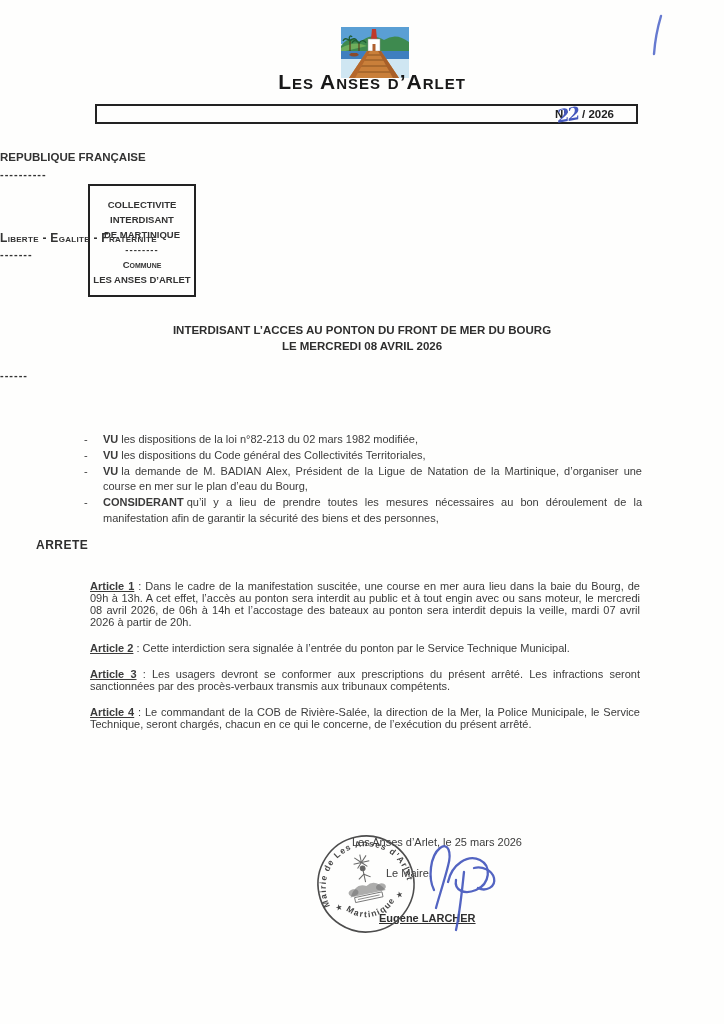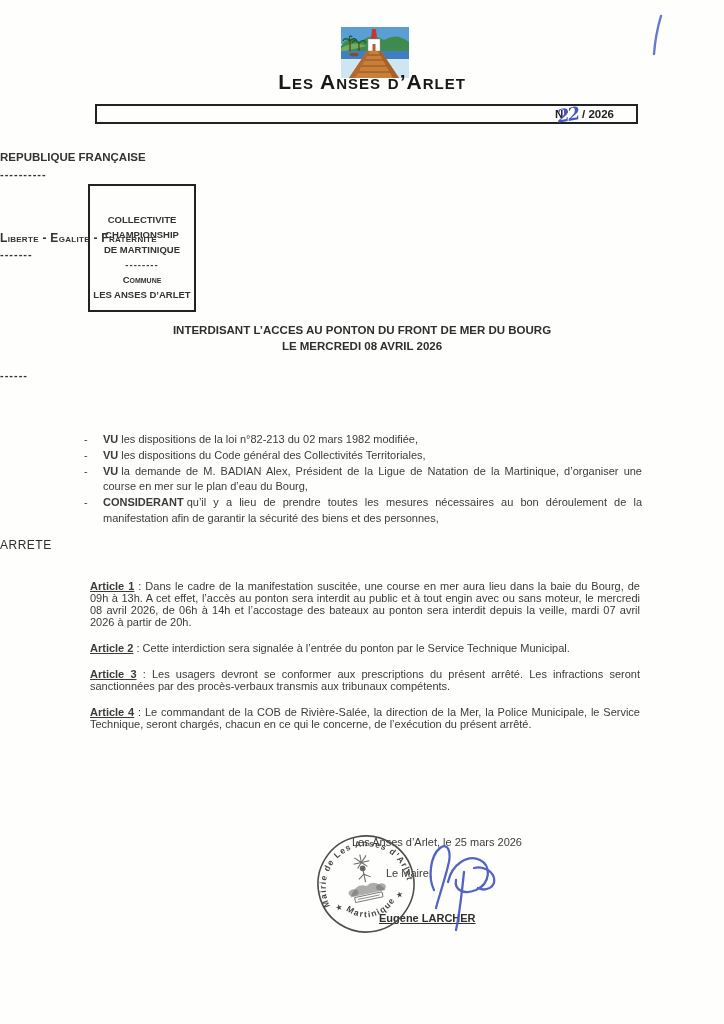--- a/index.html
+++ b/index.html
@@ -38,32 +38,32 @@
   .sep2{top:248px;font-weight:bold;letter-spacing:1px;font-size:11px;color:#333;}
   .arrete-maire{top:293px;font-weight:bold;font-size:12.5px;color:#2e2e2e;letter-spacing:.3px;}
   .subject{position:absolute;left:60px;right:60px;top:322px;text-align:center;
     font-weight:bold;font-size:11.5px;color:#2e2e2e;line-height:16px;}
   .sep3{top:369px;font-weight:bold;letter-spacing:1px;font-size:11px;color:#333;}
   .intro{top:388px;font-size:11px;color:#3b3b3b;}
   
   .side-box{
     position:absolute;left:88px;top:184px;width:108px;
     border:2px solid #222;box-sizing:border-box;
-    padding:26px 2px 8px 2px;text-align:center;
+    padding:11px 2px 8px 2px;text-align:center;
     font-weight:bold;font-size:9.5px;color:#333;line-height:15px;
   }
   .side-box .commune{font-variant:small-caps;font-weight:bold;}
   .side-box .sep{letter-spacing:1px;}
   
   .recitals{position:absolute;left:82px;right:82px;top:432px;font-size:11px;line-height:15.8px;}
   .recital{position:relative;padding-left:21px;text-align:justify;}
   .recital .bullet{position:absolute;left:2px;top:0;}
   .recital b{margin-right:3px;}
   
-  .decree-heading{top:538px;font-weight:normal;font-size:12px;color:#2e2e2e;letter-spacing:.5px;}
+  .decree-heading{top:538px;font-weight:bold;font-size:12px;color:#2e2e2e;letter-spacing:.5px;padding-left:36px;}
   .articles{position:absolute;left:90px;right:84px;top:580px;font-size:11px;line-height:12px;}
   .articles p{margin:0 0 14px 0;text-align:justify;}
   .article-label{font-weight:bold;text-decoration:underline;}
   
   .date-line{position:absolute;left:352px;top:836px;font-size:11px;}
   .role-line{position:absolute;left:386px;top:867px;font-size:11px;}
   .name-line{position:absolute;left:379px;top:912px;font-size:11px;font-weight:bold;
     text-decoration:underline;color:#2f2f2f;}
   .stamp{position:absolute;left:314px;top:832px;width:104px;height:104px;}
   .signature{position:absolute;left:412px;top:838px;width:96px;height:96px;}
@@ -107,21 +107,21 @@
     <span class="num-label">N°</span>
     <span class="hand-num">22</span>
     <span>/ 2026</span>
   </div>
 
   <div class="c-line republique">REPUBLIQUE FRANÇAISE</div>
   <div class="c-line sep1">----------</div>
 
   <div class="side-box">
     <div>COLLECTIVITE</div>
-    <div>CHAMPIONSHIP</div>
+    <div>INTERDISANT</div>
     <div>DE MARTINIQUE</div>
     <div class="sep">--------</div>
     <div class="commune">Commune</div>
     <div>LES ANSES D’ARLET</div>
   </div>
 
   <div class="c-line motto">Liberte - Egalite - Fraternite</div>
   <div class="c-line sep2">-------</div>
 
   <div class="subject">

